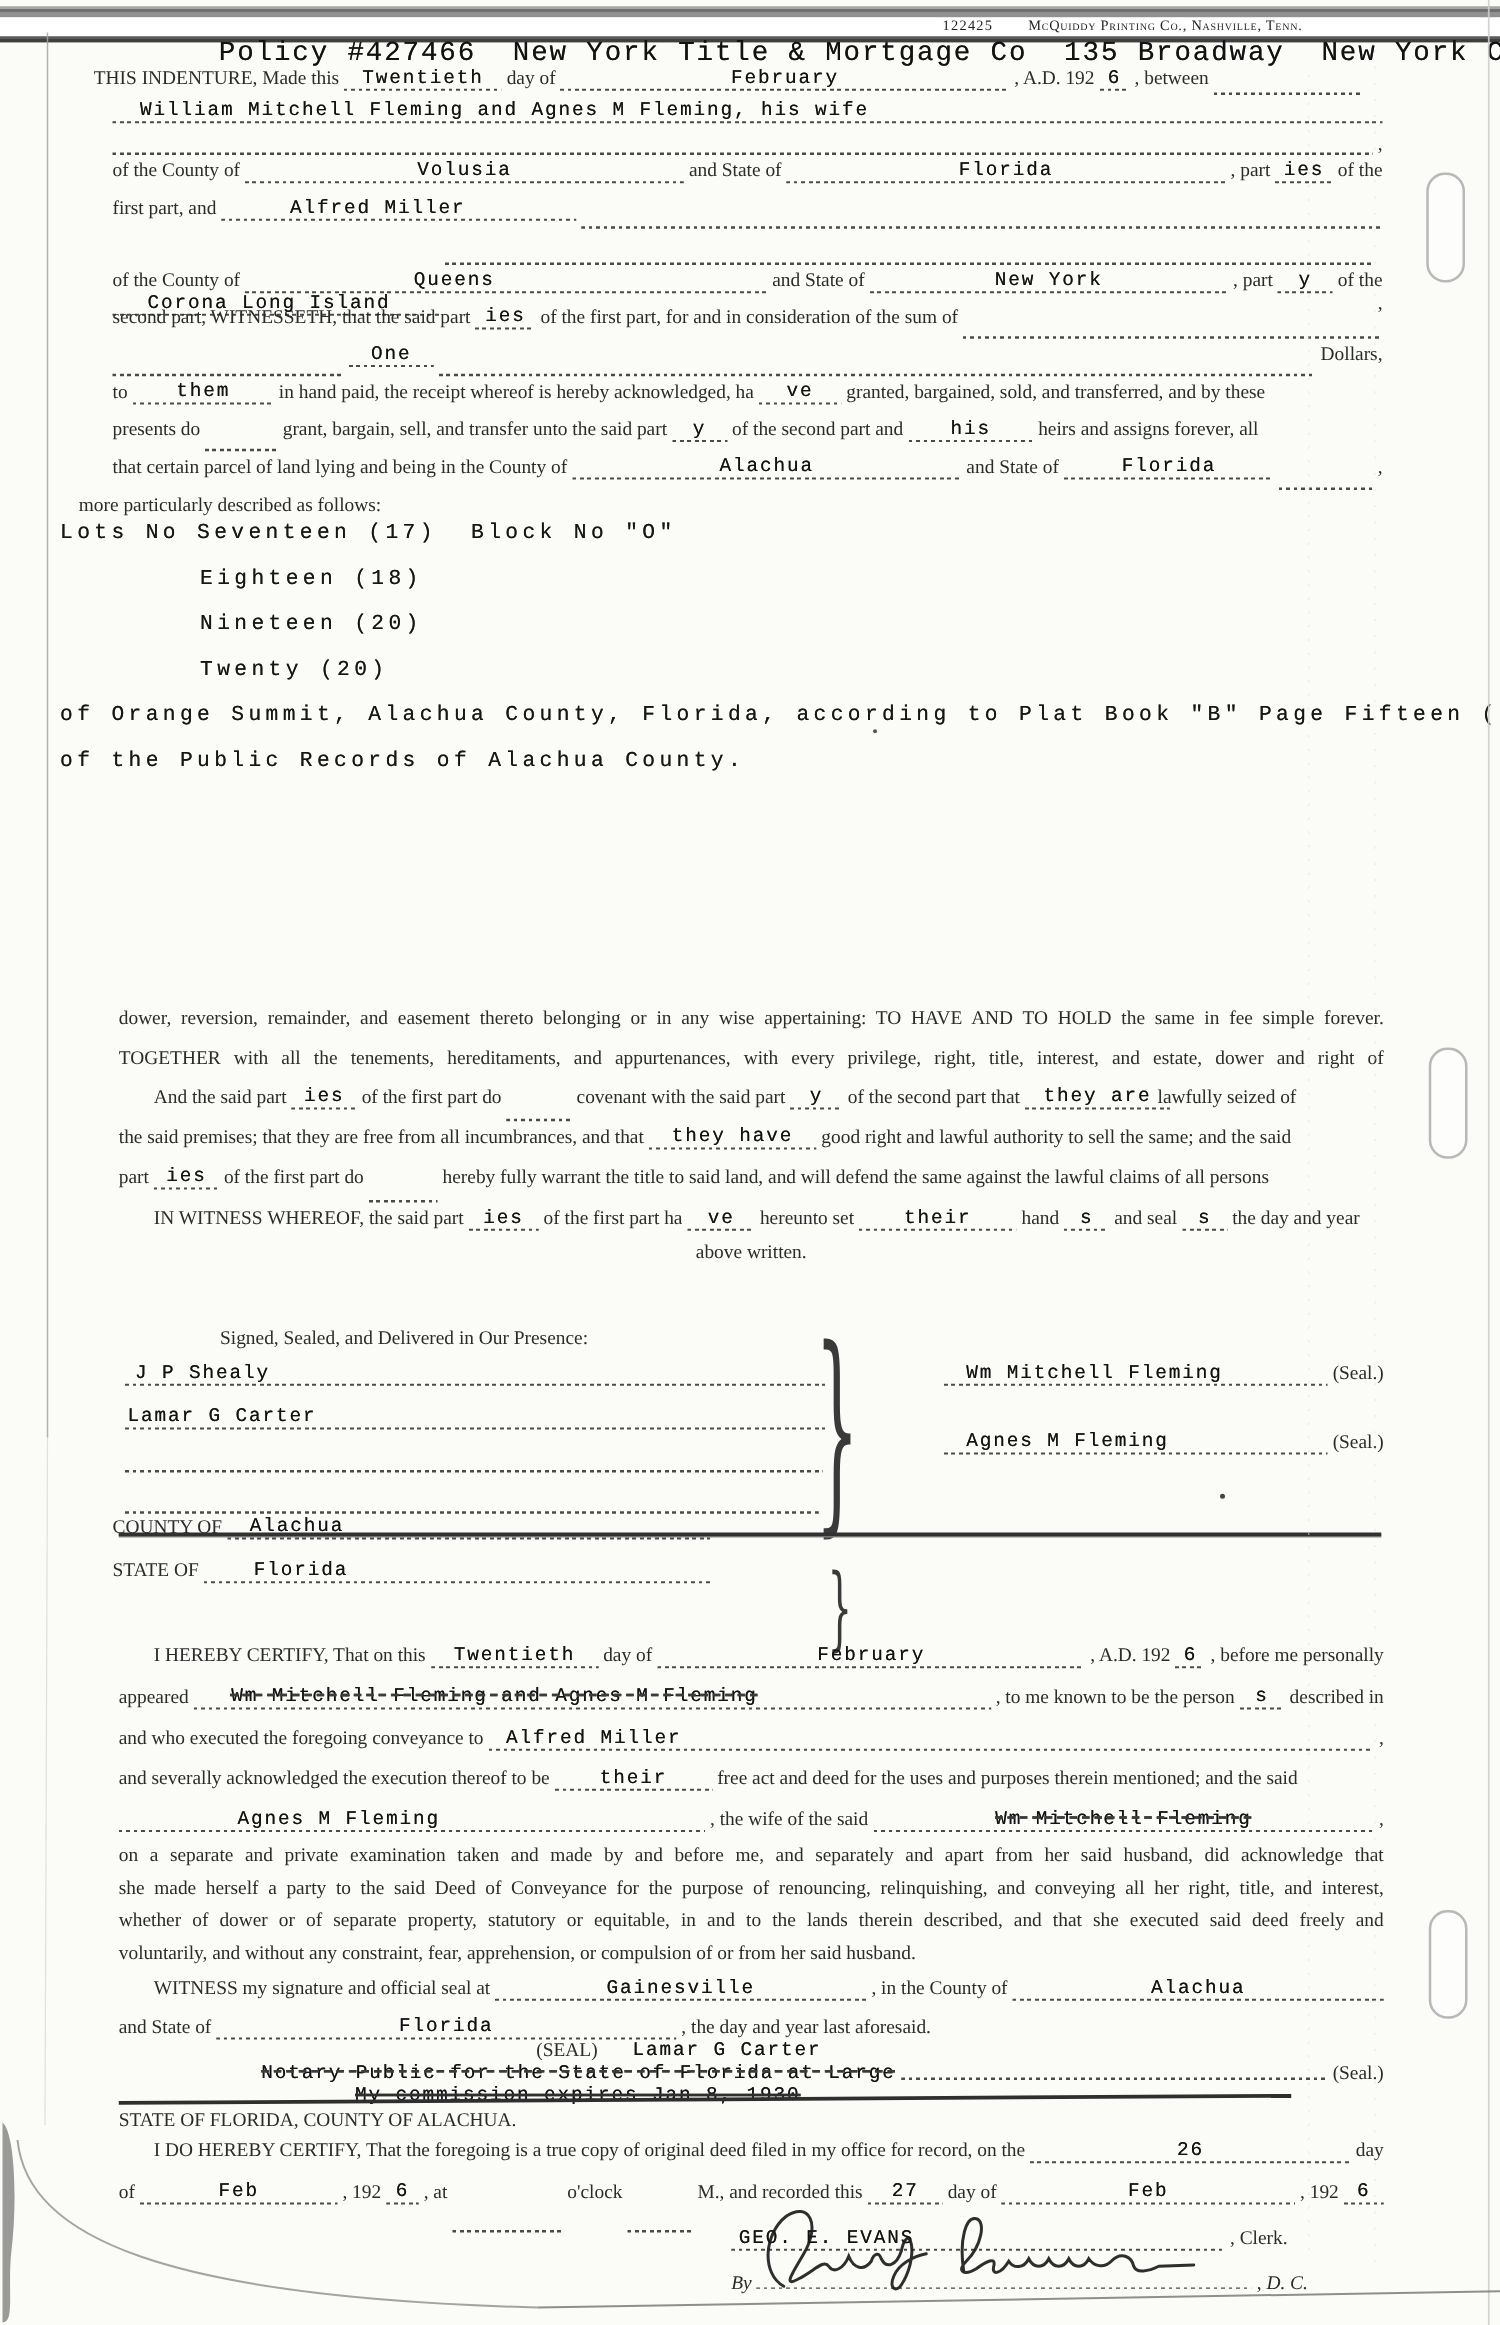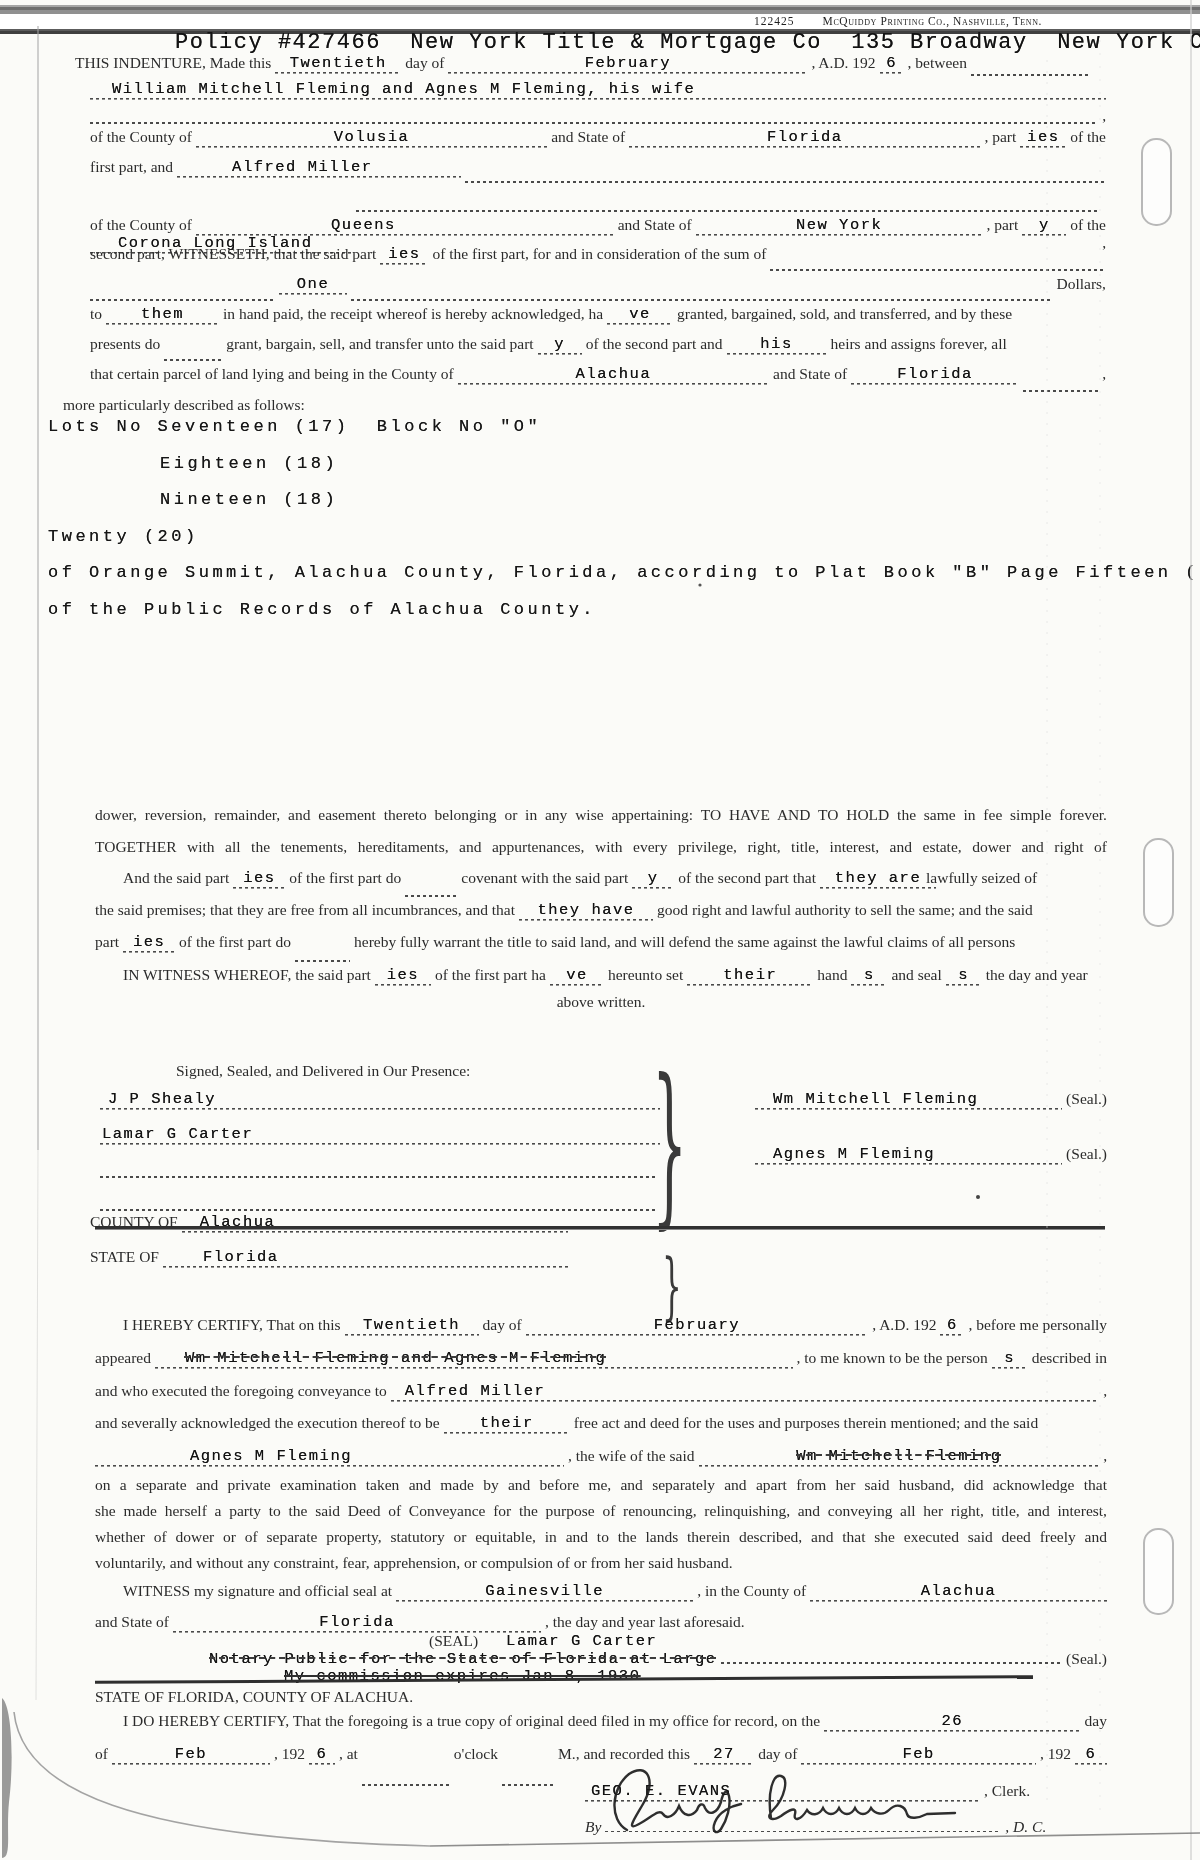--- a/index.html
+++ b/index.html
@@ -135,22 +135,22 @@
         <span class="p">,</span>
     </div>
     <div class="ln" style="height:31px;margin-left:-27px;">
       <span class="p">more particularly described as follows:</span>
     </div>
   </div>
 
   <div class="sec" style="top:417px;left:48px;width:1110px;">
     <div class="desc-line" style="height:36.5px;">Lots No Seventeen (17)  Block No "O"</div>
     <div class="desc-line" style="height:36.5px;margin-left:112px;">Eighteen (18)</div>
-    <div class="desc-line" style="height:36.5px;margin-left:112px;">Nineteen (18)</div>
-    <div class="desc-line" style="height:36.5px;">Twenty (20)</div>
+    <div class="desc-line" style="height:36.5px;margin-left:112px;">Nineteen (20)</div>
+    <div class="desc-line" style="height:36.5px;margin-left:112px;">Twenty (20)</div>
     <div class="desc-line" style="height:36.5px;">of Orange Summit, Alachua County, Florida, according to Plat Book "B" Page Fifteen (15)</div>
     <div class="desc-line" style="height:36.5px;">of the Public Records of Alachua County.</div>
   </div>
 
   <div class="sec" style="top:806px;left:95px;width:1012px;">
     <div style="height:32px;">
         <span class="p just">dower, reversion, remainder, and easement thereto belonging or in any wise appertaining: TO HAVE AND TO HOLD the same in fee simple forever.</span>
       </div>
     <div style="height:31px;">
         <span class="p just">TOGETHER with all the tenements, hereditaments, and appurtenances, with every privilege, right, title, interest, and estate, dower and right of</span>

